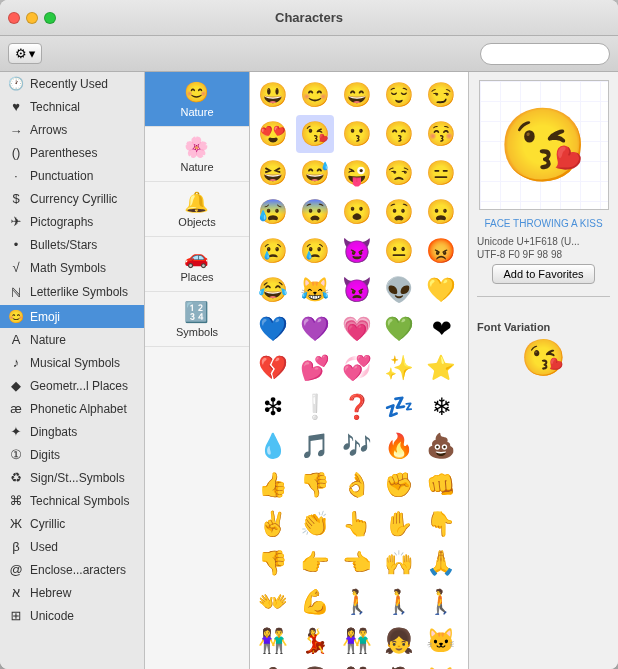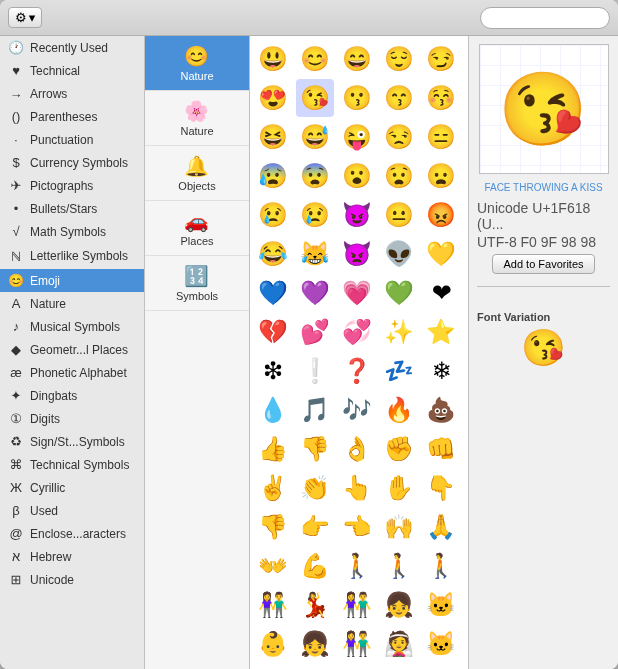--- a/index.html
+++ b/index.html
@@ -216,21 +216,21 @@
     }
     .detail-name {
       font-size: 10px;
       font-weight: normal;
       color: #4a90d9;
       text-align: center;
       margin-bottom: 6px;
       line-height: 1.2;
     }
     .detail-info {
-      font-size: 14px;
+      font-size: 10px;
       color: #333;
       width: 100%;
       margin-bottom: 2px;
     }
     .detail-info span { color: #555; }
     .add-fav-btn {
       margin-top: 2px;
       background: linear-gradient(to bottom, #fff, #e0e0e0);
       border: 1px solid #aaa;
       border-radius: 4px;
@@ -252,20 +252,28 @@
       font-size: 36px;
       text-align: center;
       margin-top: 4px;
     }
   </style>
 </head>
 <body>
 
 <div class="window">
 
+  <div class="titlebar">
+    <div class="traffic-lights">
+      <div class="traffic-light close"></div>
+      <div class="traffic-light minimize"></div>
+      <div class="traffic-light maximize"></div>
+    </div>
+    <span class="title">Characters</span>
+  </div>
 
   <div class="toolbar">
     <button class="gear-btn">
       <span>⚙</span>
       <span>▾</span>
     </button>
     <div class="search-wrap">
       <input class="search-box" type="text" placeholder="" style="">
     </div>
   </div>
@@ -288,21 +296,21 @@
         <div class="sidebar-item">
           <span class="sidebar-icon">()</span>
           <span>Parentheses</span>
         </div>
         <div class="sidebar-item">
           <span class="sidebar-icon">·</span>
           <span>Punctuation</span>
         </div>
         <div class="sidebar-item">
           <span class="sidebar-icon">$</span>
-          <span>Currency Symbols</span>
+          <span>Currency Cyrillic</span>
         </div>
         <div class="sidebar-item">
           <span class="sidebar-icon">✈</span>
           <span>Pictographs</span>
         </div>
         <div class="sidebar-item">
           <span class="sidebar-icon">•</span>
           <span>Bullets/Stars</span>
         </div>
         <div class="sidebar-item">

